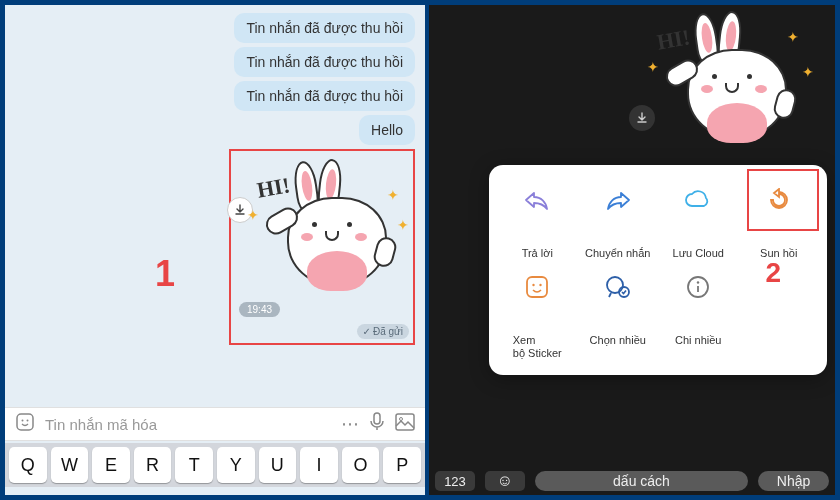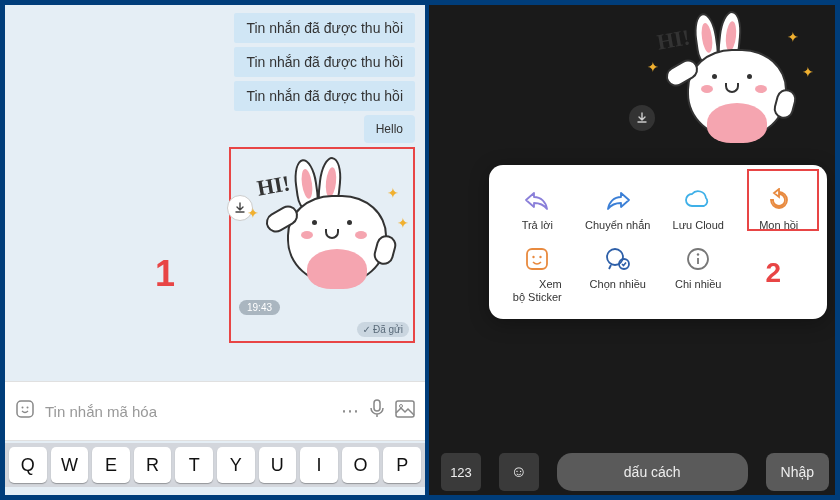--- a/index.html
+++ b/index.html
@@ -4,57 +4,57 @@
 <style>
 * { box-sizing: border-box; margin: 0; padding: 0; font-family: -apple-system, BlinkMacSystemFont, "Segoe UI", sans-serif; }
 body { width: 840px; height: 500px; background: #003d7a; display: flex; overflow: hidden; }
 .panel { position: relative; overflow: hidden; }
 .panel-left { width: 420px; height: 490px; margin: 5px 2px 5px 5px; background: #e5eef5; }
 .panel-right { width: 406px; height: 490px; margin: 5px 5px 5px 2px; background: #1a1a1a; }
 
 
 .chat-scroll { height: 350px; padding: 4px 10px; overflow: hidden; }
 .msg-row { display: flex; justify-content: flex-end; margin: 4px 0; }
-.msg-bubble { background: #d0e6f5; padding: 7px 12px; border-radius: 2px; font-size: 14px; color: #333; max-width: 75%; }
-.msg-hello { background: #d0e6f5; padding: 7px 12px; border-radius: 4px; font-size: 12px; color: #333; }
+.msg-bubble { background: #d0e6f5; padding: 7px 12px; border-radius: 10px; font-size: 14px; color: #333; max-width: 75%; }
+.msg-hello { background: #d0e6f5; padding: 7px 12px; border-radius: 10px; font-size: 14px; color: #333; }
 .sticker-box { border: 2px solid #e84545; padding: 6px; width: 186px; height: 196px; position: relative; margin-left: auto; }
 .timestamp { background: #aab6c0; color: #fff; font-size: 10px; padding: 2px 8px; border-radius: 9px; position: absolute; bottom: 26px; left: 8px; }
 .sent-badge { background: #cad6e0; color: #5a6b7a; font-size: 10px; padding: 2px 6px; border-radius: 9px; position: absolute; bottom: 4px; right: 4px; display: flex; align-items: center; gap: 2px; }
 .dl-btn { width: 26px; height: 26px; background: #fff; border-radius: 50%; border: 1px solid #ccc; display: flex; align-items: center; justify-content: center; position: absolute; left: -4px; top: 46px; font-size: 14px; color: #444; }
 .num1 { position: absolute; left: 150px; top: 248px; color: #e84545; font-size: 36px; font-weight: bold; }
 
 
-.input-bar { position: absolute; bottom: 54px; left: 0; right: 0; height: 60px; background: #fff; border-top: 1px solid #e0e0e0; border-bottom: 1px solid #e0e0e0; display: flex; align-items: center; padding: 0 10px; gap: 10px; margin-top: 40px; }
+.input-bar { position: absolute; bottom: 54px; left: 0; right: 0; height: 34px; background: #fff; border-top: 1px solid #e0e0e0; border-bottom: 1px solid #e0e0e0; display: flex; align-items: center; padding: 0 10px; gap: 10px; margin-top: 40px; }
 .input-bar .icon-btn { color: #888; font-size: 18px; }
 .input-field { flex: 1; color: #888; font-size: 15px; border: none; outline: none; }
 .input-field::placeholder { color: #999; }
 
 
 .keyboard { position: absolute; bottom: 8px; left: 0; right: 0; height: 44px; background: #d3d6dc; display: flex; gap: 4px; padding: 4px; }
 .key { flex: 1; background: #fff; border-radius: 5px; display: flex; align-items: center; justify-content: center; font-size: 18px; color: #111; box-shadow: 0 1px 1px rgba(0,0,0,.3); }
 
 
 .right-sticker { position: absolute; top: 4px; right: 8px; width: 190px; height: 150px; }
 .dl-btn-dark { width: 26px; height: 26px; background: #333; border-radius: 50%; display: flex; align-items: center; justify-content: center; position: absolute; top: 100px; left: 200px; color: #ccc; font-size: 13px; }
 
 .context-menu { position: absolute; top: 160px; left: 60px; width: 338px; background: #fff; border-radius: 14px; padding: 16px 10px 10px; box-shadow: 0 4px 20px rgba(0,0,0,.3); }
 .menu-grid { display: grid; grid-template-columns: repeat(4, 1fr); gap: 4px; }
 .menu-item { display: flex; flex-direction: column; align-items: center; gap: 4px; padding: 4px; }
 .menu-icon { width: 30px; height: 30px; display: flex; align-items: center; justify-content: center; font-size: 22px; }
-.menu-label { font-size: 11px; color: #333; text-align: right; line-height: 1.2; }
+.menu-label { font-size: 11px; color: #333; text-align: left; line-height: 1.2; margin-top: 28px; }
 .highlight-red { position: absolute; border: 2px solid #e84545; }
 .num2 { position: absolute; color: #e84545; font-size: 28px; font-weight: bold; }
 
 
 .dark-kb { position: absolute; top: 214px; left: 6px; right: 6px; display: flex; flex-direction: column; gap: 8px; z-index: -1; }
 .dark-kb-row { display: flex; gap: 5px; }
 .dark-key { background: #5a5a5a; color: #eee; border-radius: 5px; height: 38px; flex: 1; display: flex; align-items: center; justify-content: center; font-size: 15px; }
-.dark-bottom { position: absolute; bottom: 4px; left: 12px; right: 6px; display: flex; gap: 18px; height: 38px; }
+.dark-bottom { position: absolute; bottom: 4px; left: 6px; right: 6px; display: flex; gap: 10px; height: 20px; }
 .dark-space { flex: 3; background: #5a5a5a; border-radius: 15px; display:flex;align-items:center;justify-content:center;color:#eee;font-size:14px; }
-.dark-nhap { flex: 1; background: #5a5a5a; border-radius: 8px; display:flex;align-items:center;justify-content:center;color:#eee;font-size:14px; }
+.dark-nhap { flex: 1; background: #5a5a5a; border-radius: 13px; display:flex;align-items:center;justify-content:center;color:#eee;font-size:14px; }
 .dark-123 { width: 40px; background: #3a3a3a; border-radius: 5px; display:flex;align-items:center;justify-content:center;color:#eee;font-size:13px; }
 .dark-emoji { width: 40px; background: #3a3a3a; border-radius: 5px; display:flex;align-items:center;justify-content:center;color:#eee;font-size:16px; }
 
 
 .bunny { position: relative; width: 100%; height: 100%; }
 .bunny-body { position: absolute; width: 100px; height: 90px; background: #fff; border: 2px solid #333; border-radius: 45% 45% 50% 50%; left: 50px; top: 40px; }
 .bunny-ear1 { position: absolute; width: 22px; height: 50px; background: #fff; border: 2px solid #333; border-radius: 50% 50% 30% 30%; left: 58px; top: 4px; transform: rotate(-8deg); }
 .bunny-ear2 { position: absolute; width: 22px; height: 50px; background: #fff; border: 2px solid #333; border-radius: 50% 50% 30% 30%; left: 82px; top: 2px; transform: rotate(6deg); }
 .bunny-ear1::after, .bunny-ear2::after { content:''; position:absolute; width:10px; height:30px; background:#f5a5b0; border-radius:50%; left:5px; top:8px; }
 .bunny-eye1 { position: absolute; width: 5px; height: 5px; background: #333; border-radius: 50%; left: 75px; top: 65px; }
@@ -230,21 +230,21 @@
             </svg>
         </span>
         <span class="menu-label">Lưu Cloud</span>
       </div>
       <div class="menu-item">
         <span class="menu-icon">
           <svg width="24" height="24" viewBox="0 0 24 24">
               <path d="M4 12a8 8 0 108-8V1L7 5l5 4V6a6 6 0 11-6 6H4z" fill="none" stroke="#e88a3f" stroke-width="1.8"></path>
             </svg>
         </span>
-        <span class="menu-label">Mon hồi</span>
+        <span class="menu-label">Sun hồi</span>
       </div>
 
       <div class="menu-item">
         <span class="menu-icon">
           <svg width="24" height="24" viewBox="0 0 24 24">
               <rect x="2" y="2" width="20" height="20" rx="5" fill="none" stroke="#e88a3f" stroke-width="1.8"></rect>
               <circle cx="8.5" cy="10" r="1.2" fill="#e88a3f"></circle>
               <circle cx="15.5" cy="10" r="1.2" fill="#e88a3f"></circle>
               <path d="M8 15q4 4 8 0" fill="none" stroke="#e88a3f" stroke-width="1.6"></path>
             </svg>

